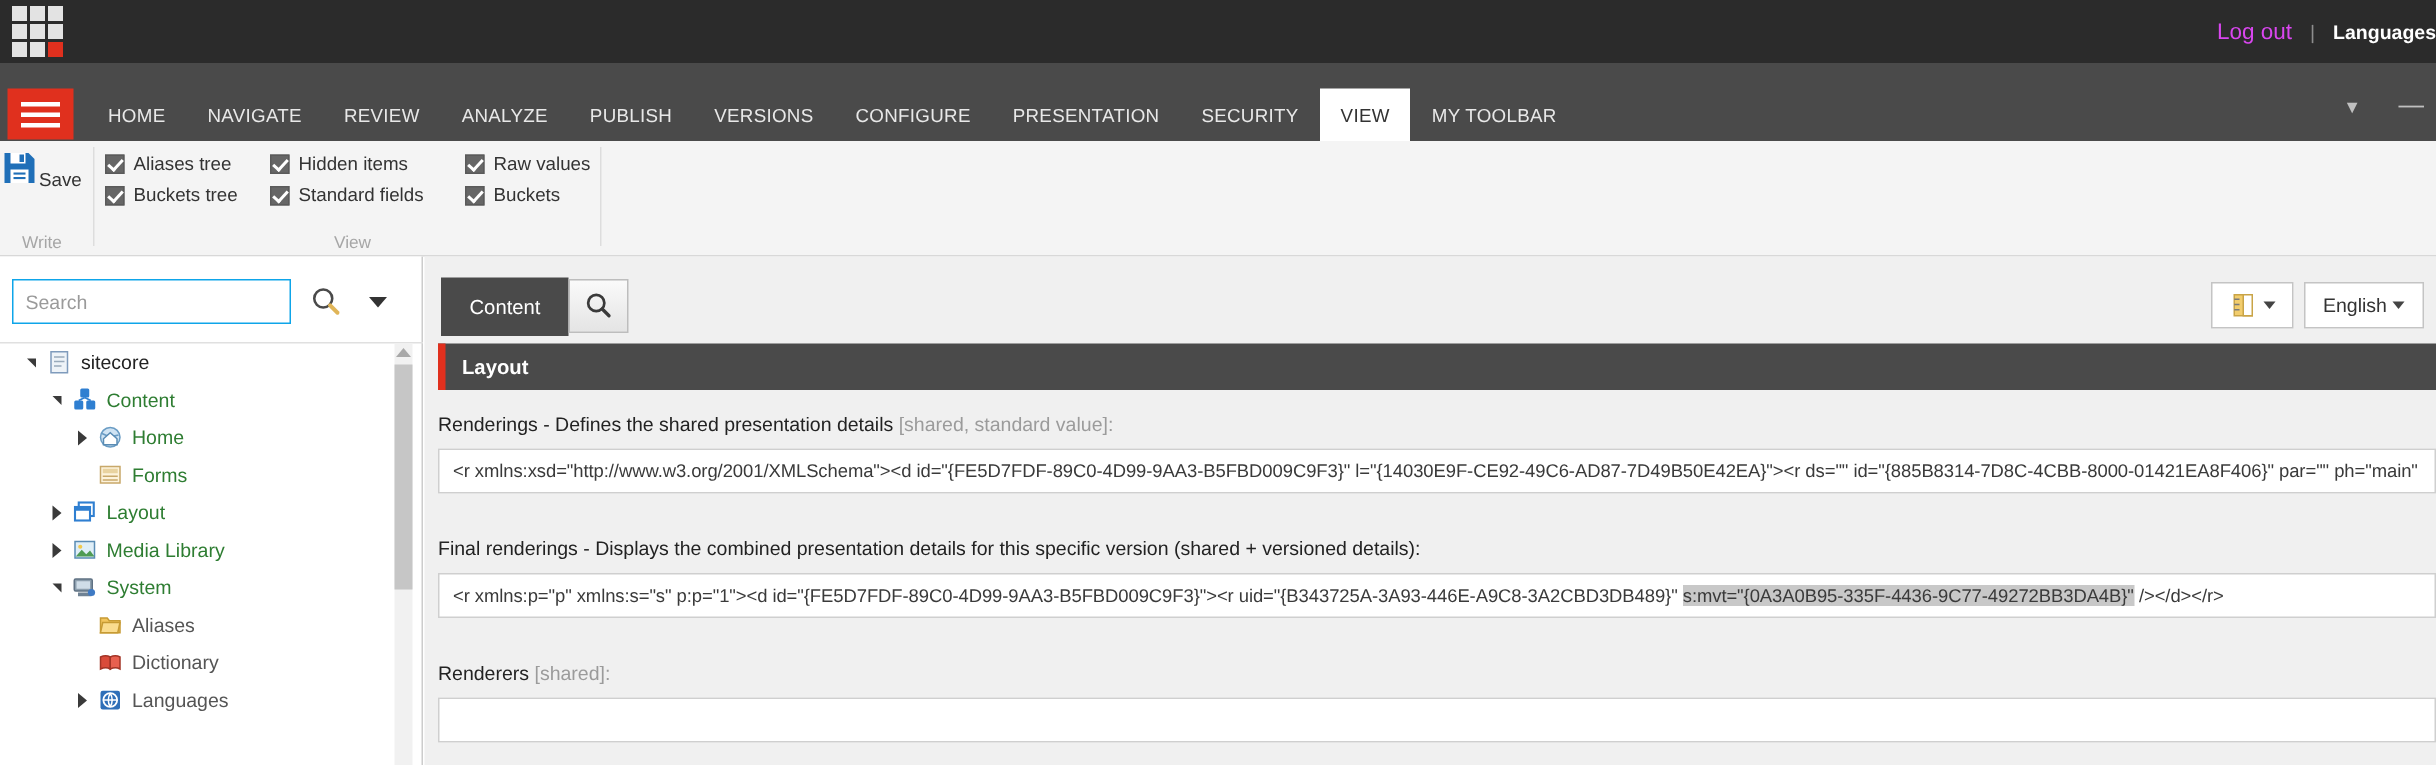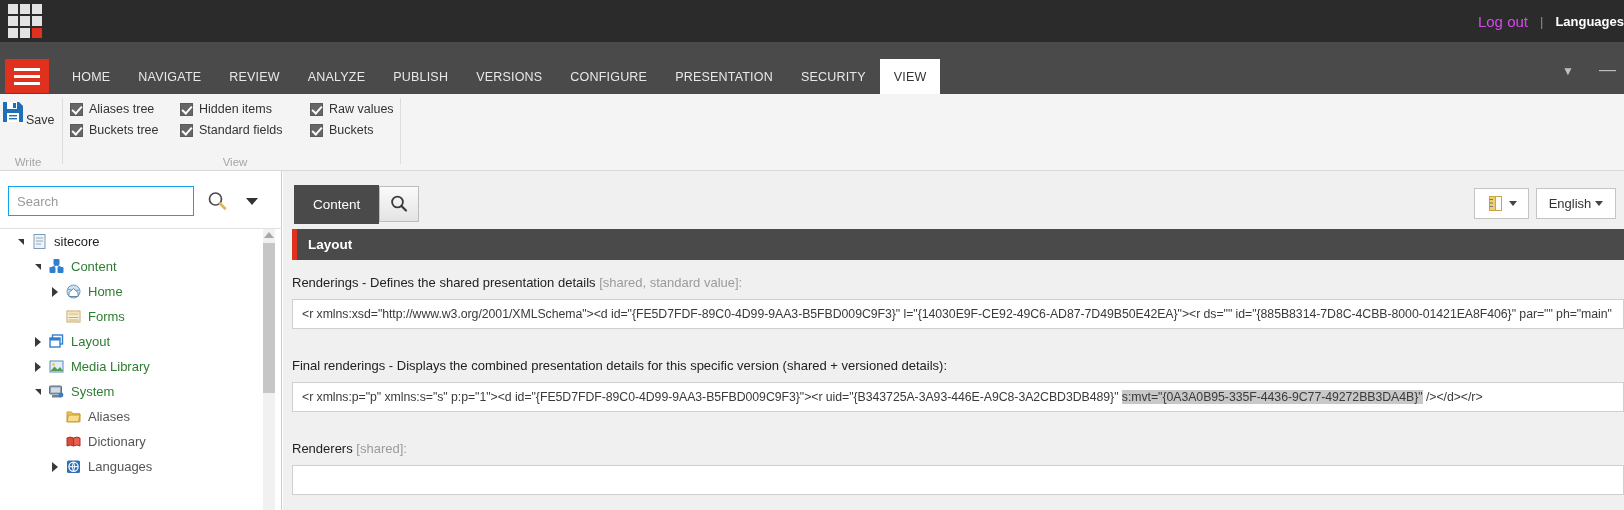--- a/index.html
+++ b/index.html
@@ -386,20 +386,23 @@
       </div>
       <div class="ribbon-tab">
         <span>PRESENTATION</span>
       </div>
       <div class="ribbon-tab">
         <span>SECURITY</span>
       </div>
       <div class="ribbon-tab active">
         <span>VIEW</span>
       </div>
+      <div class="ribbon-tab">
+        <span>MY TOOLBAR</span>
+      </div>
     </div>
   <div class="ribbon-collapse">▼</div>
   <div class="ribbon-minimize">—</div>
 </div>
 
 <div class="ribbon-body">
 
   <div class="rib-group grp-save">
     <div class="save-btn">
       <div class="save-icon">

